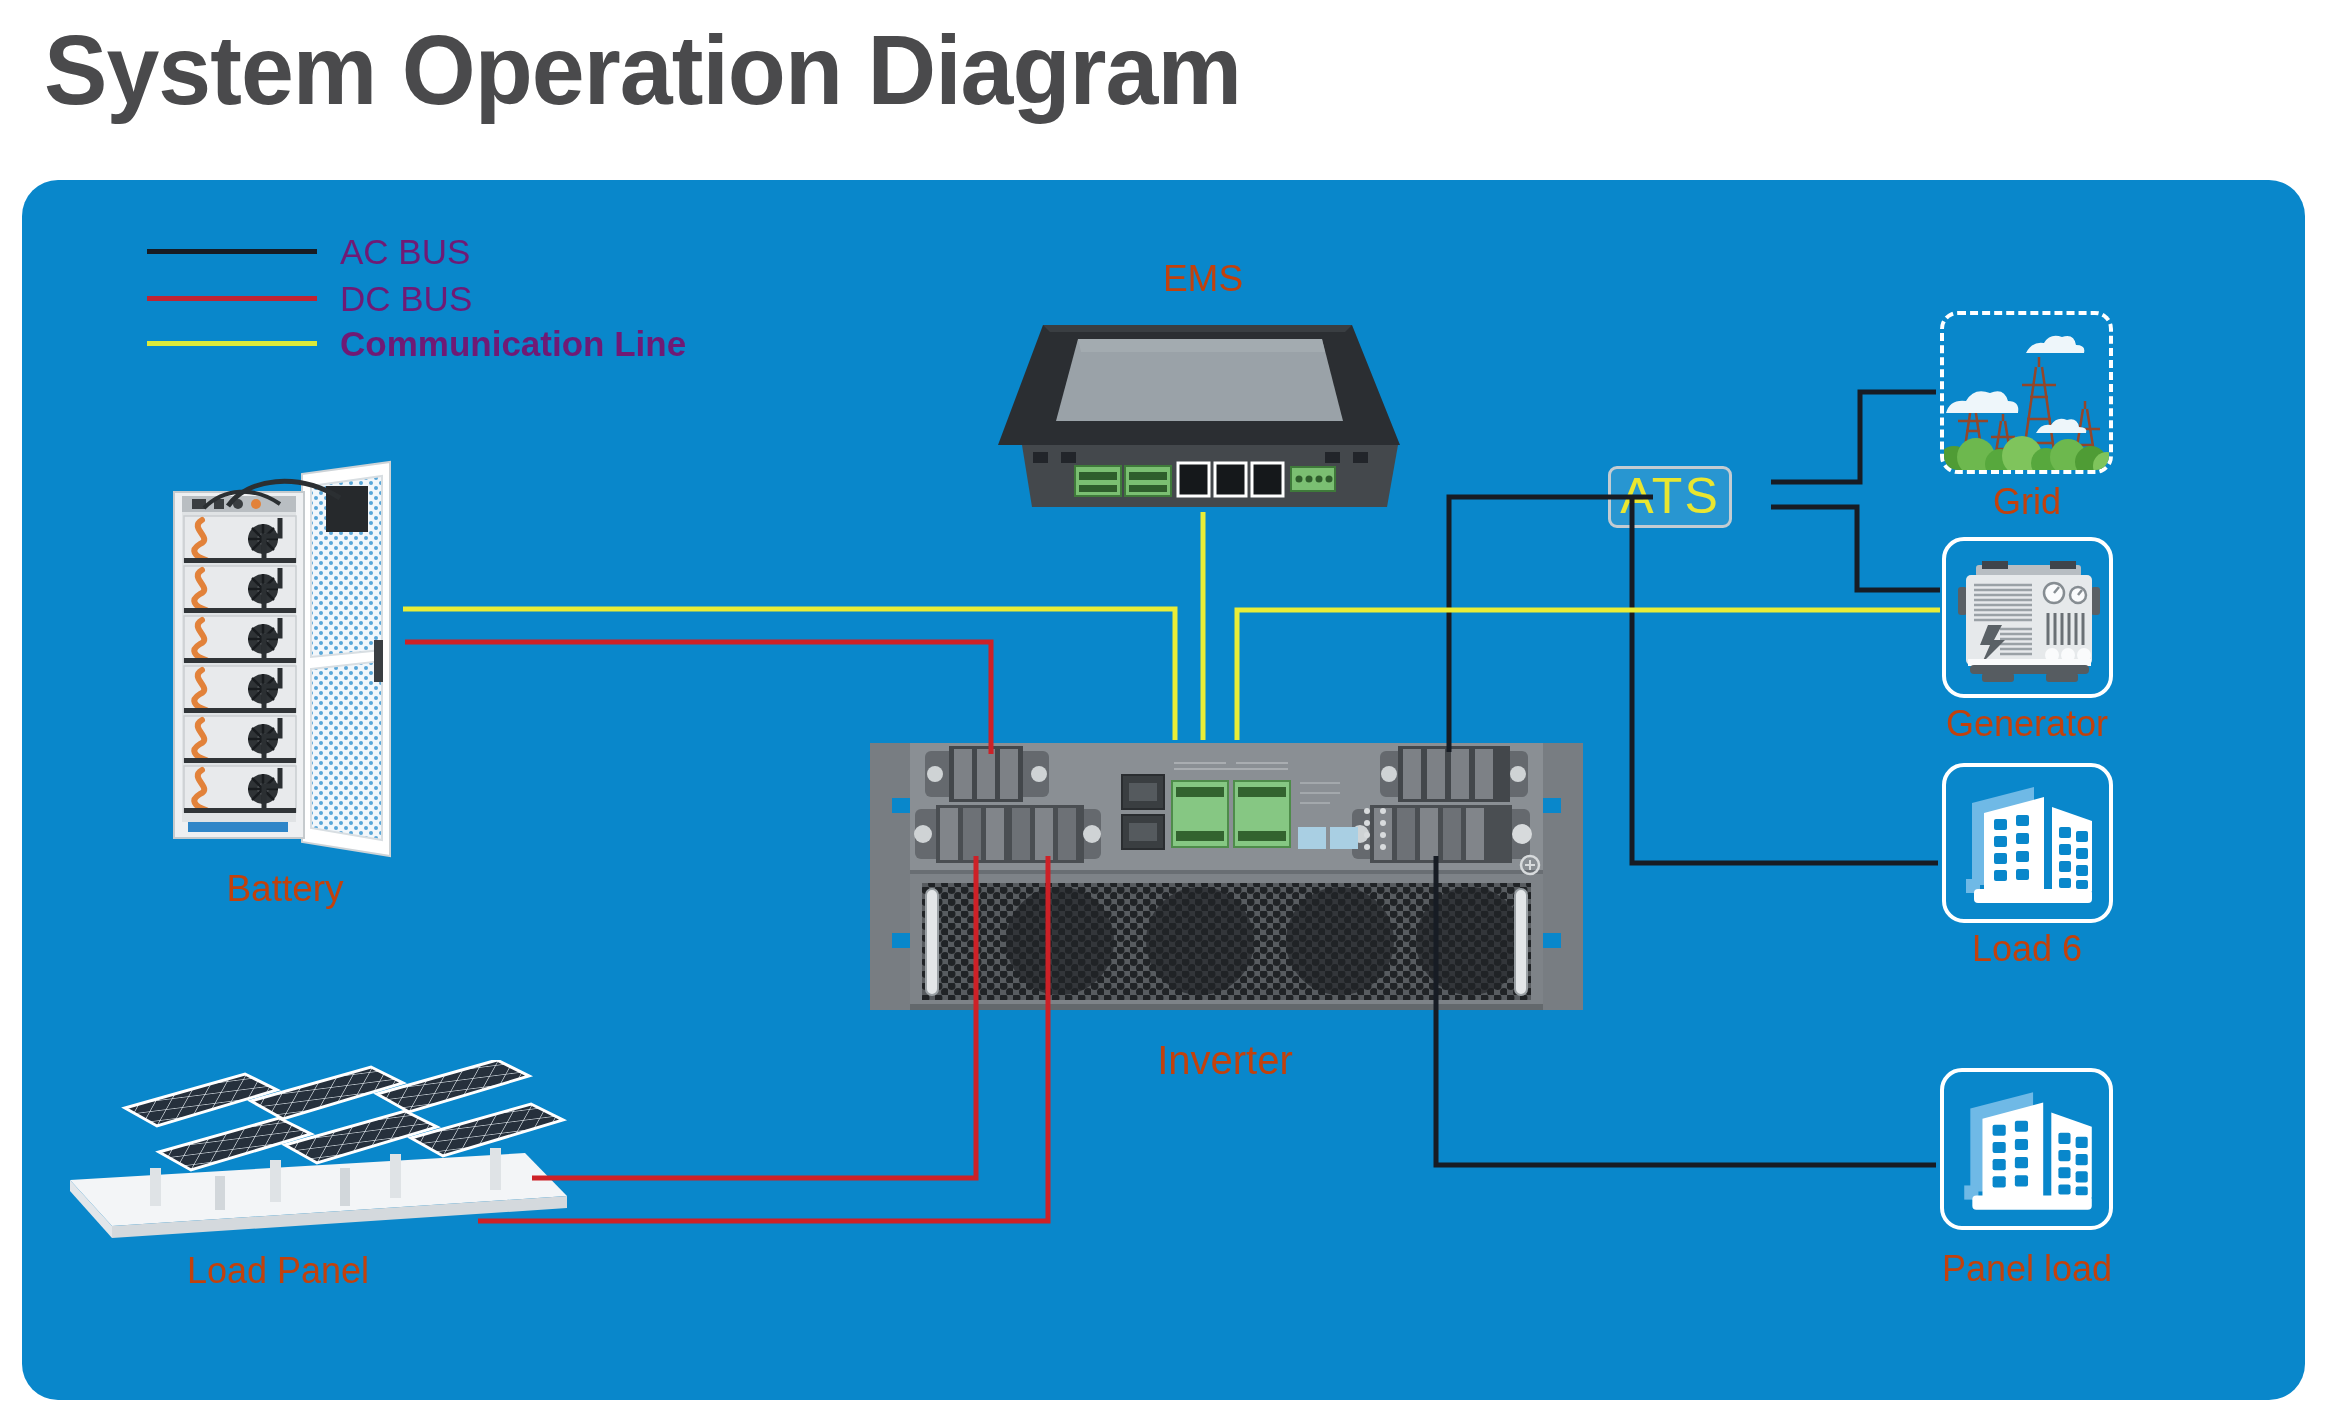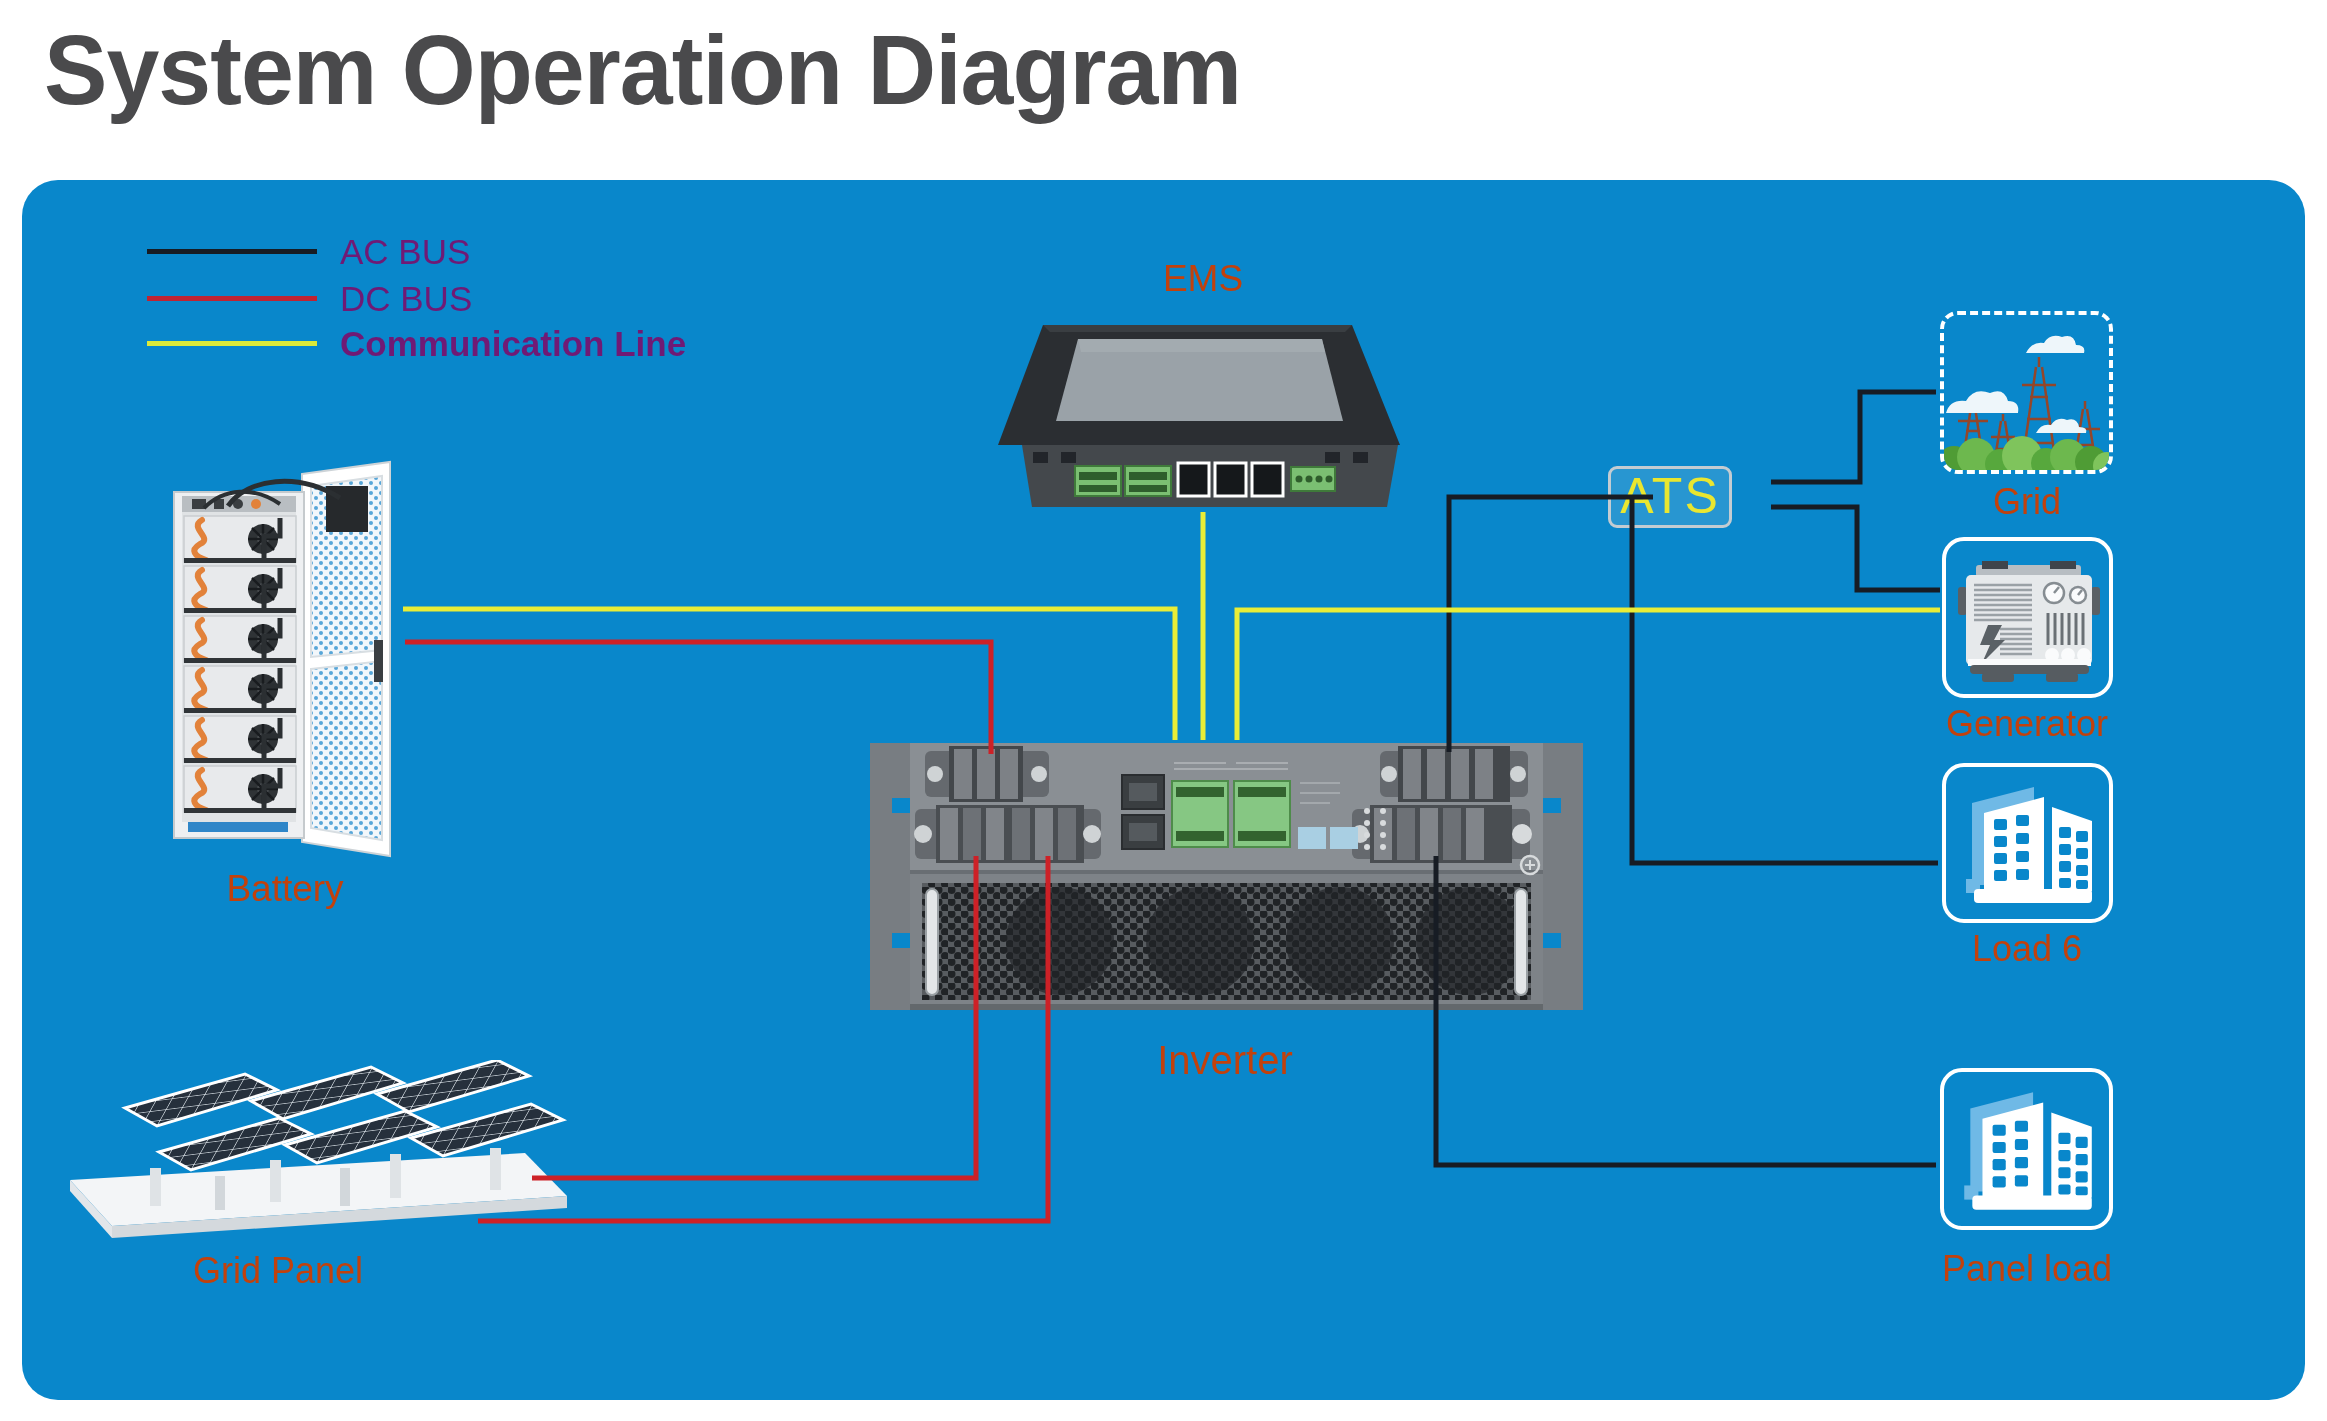--- a/index.html
+++ b/index.html
@@ -256,21 +256,21 @@
         <polygon points="0,34 120,0 152,16 32,52" fill="url(#pv)" stroke="#ffffff" stroke-width="3"></polygon>
       </g>
     <g transform="translate(230,51)">
         <polygon points="0,34 120,0 152,16 32,52" fill="url(#pv)" stroke="#ffffff" stroke-width="3"></polygon>
       </g>
     <g transform="translate(356,44)">
         <polygon points="0,34 120,0 152,16 32,52" fill="url(#pv)" stroke="#ffffff" stroke-width="3"></polygon>
       </g>
   </svg>
 </div>
-<div class="node-label" style="left:158px;top:1250px;width:240px;">Grid Panel</div>
+<div class="node-label" style="left:158px;top:1250px;width:240px;">Load Panel</div>
 
 <div id="grid-box" class="icon-box device" style="left:1940px;top:311px;width:165px;height:155px;">
   <svg viewBox="0 0 165 155">
 
     <g stroke="#94462a" stroke-width="2.5" fill="none">
       <path d="M78,150 L92,52 M112,150 L98,52 M95,52 V42"></path>
       <path d="M80,128 H110 M83,104 H107 M86,82 H104 M78,70 H112"></path>
       <path d="M18,152 L27,92 M40,152 L31,92 M29,92 V84 M20,134 H38 M22,116 H36 M14,106 H44"></path>
       <path d="M50,150 L57,106 M68,150 L61,106 M59,106 V99 M52,134 H66 M47,122 H71"></path>
       <path d="M130,150 L139,94 M152,150 L143,94 M141,94 V86 M132,130 H150 M126,114 H156"></path>

